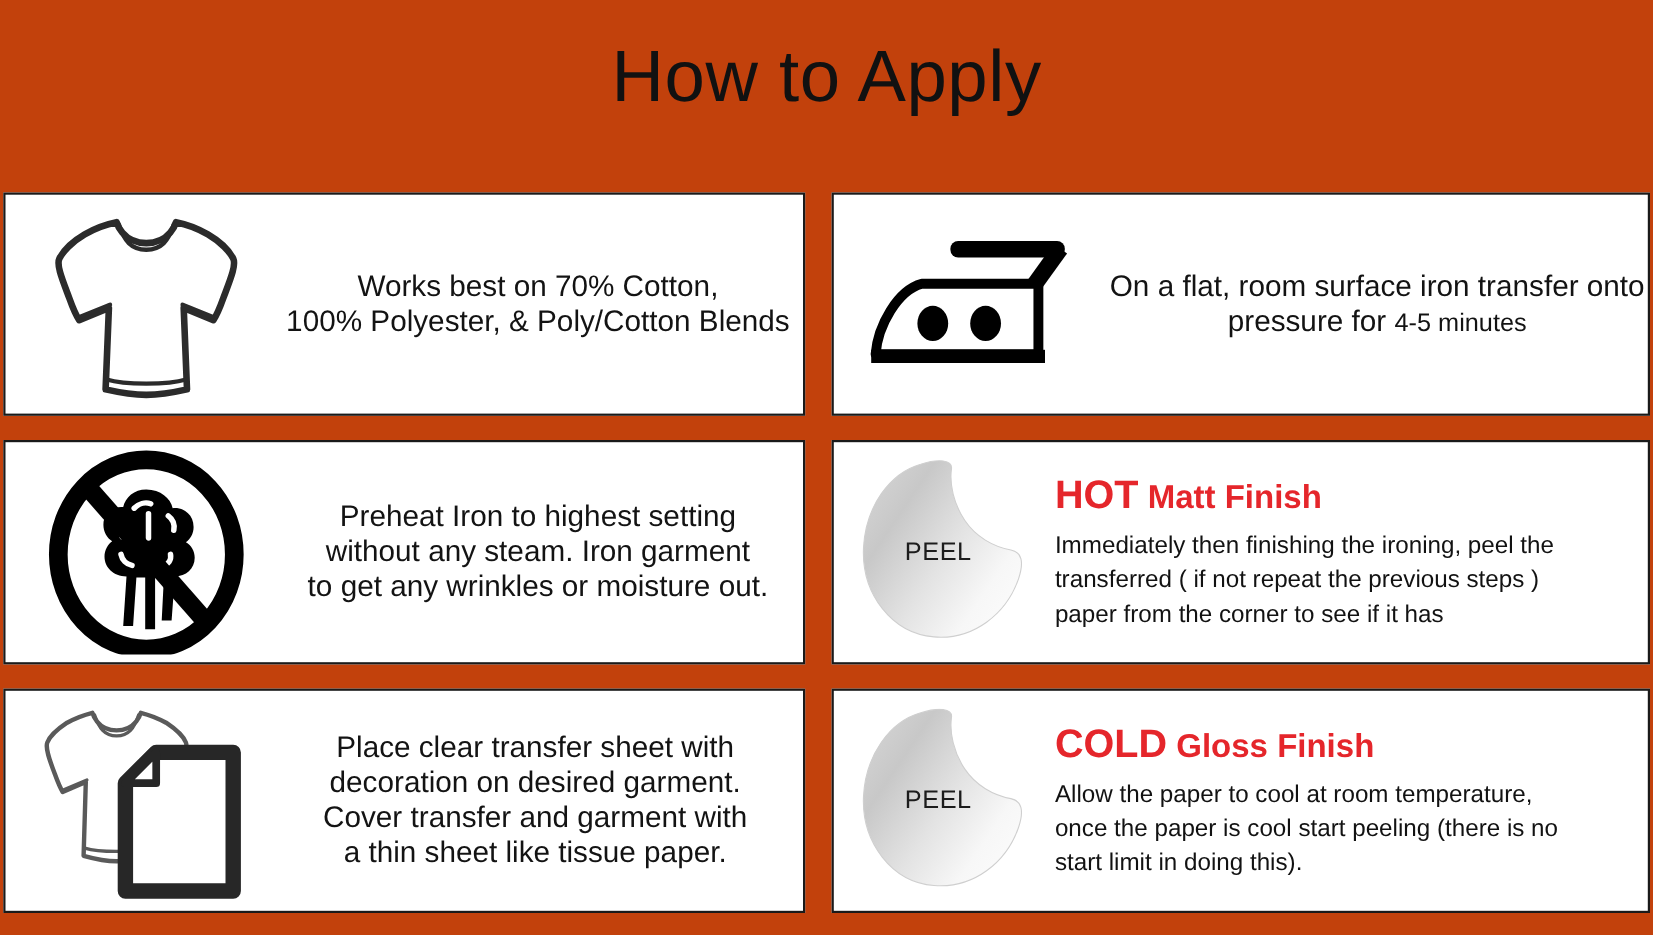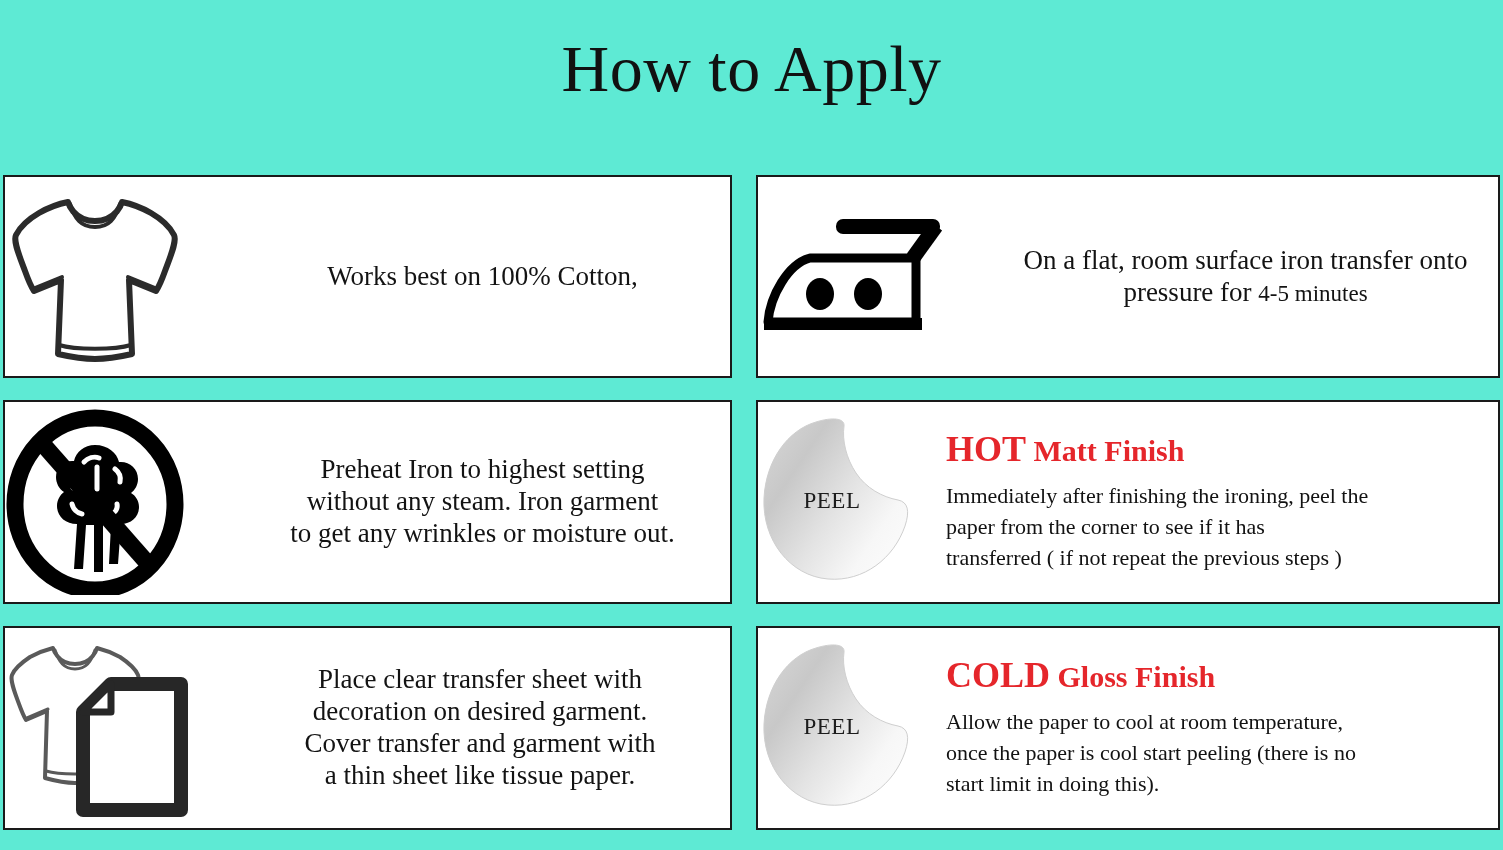--- a/index.html
+++ b/index.html
@@ -13,22 +13,21 @@
     height: 850px;
     font-family: "Liberation Sans", sans-serif;
     color: #1a1a1a;
     overflow: hidden;
     position: relative;
   }
   .page {
     position: relative;
     width: 1503px;
     height: 850px;
-    background: #5eead4;
-    font-family: Liberation Serif, serif;
+    background: #c2410c;
   }
 
   
   .title {
     position: absolute;
     left: 0;
     top: 36px;
     width: 1503px;
     text-align: center;
     font-size: 66px;
@@ -59,21 +58,22 @@
     align-items: center;
     overflow: hidden;
     position: relative;
   }
 
   
   .icon-cell {
     flex: 0 0 auto;
     display: flex;
     align-items: center;
-    justify-content: flex-start;
+    justify-content: center;
+    margin-left: 13px;
   }
   .text-cell {
     flex: 1 1 auto;
     display: flex;
     flex-direction: column;
     justify-content: center;
   }
 
   
   .body-center {
@@ -153,21 +153,22 @@
           </g>
           <g fill="none" stroke="#2b2b2b" stroke-width="4" stroke-linecap="round">
             <path d="M65 13 C70 28 76 36 90 36 C104 36 110 28 115 13"></path>
             <path d="M30 97 L57 86"></path>
             <path d="M150 97 L123 86"></path>
             <path d="M54 154 C70 159 110 159 126 154"></path>
           </g>
         </svg>
       </div>
       <div class="text-cell">
-        <div class="body-center">Works best on 100% Cotton,</div>
+        <div class="body-center">Works best on 70% Cotton,</div>
+        <div class="body-center">100% Polyester, &amp; Poly/Cotton Blends</div>
       </div>
     </div>
 
     <div class="panel">
       <div class="icon-cell" style="width:235px;">
         <svg class="icon-svg" width="205" height="125" viewBox="0 0 205 125">
           <path d="M10 108 C12 82 30 50 52 44 L158 44 L158 108 Z" fill="#ffffff" stroke="#000000" stroke-width="9" stroke-linejoin="round"></path>
           <rect x="6" y="104" width="158" height="12" fill="#000000"></rect>
           <path d="M155 44 L178 12" stroke="#000000" stroke-width="15" stroke-linecap="butt" fill="none"></path>
           <rect x="78" y="5" width="104" height="15" rx="7" fill="#000000"></rect>
@@ -245,23 +246,23 @@
                      C152 93 150 84 140 82
                      C124 79 108 70 98 55
                      C88 40 84 22 86 8
                      C87 0 74 -1 58 4 Z" fill="url(#peelGradHot)" stroke="#cfcfcf" stroke-width="1"></path>
           </svg>
           <div class="peel-label">PEEL</div>
         </div>
       </div>
       <div class="text-cell">
         <div class="finish-head"><span class="lead">HOT</span><span> Matt Finish</span></div>
-        <div class="finish-body">Immediately after finishing the ironing, peel the</div>
+        <div class="finish-body">Immediately then finishing the ironing, peel the</div>
+        <div class="finish-body">transferred ( if not repeat the previous steps )</div>
         <div class="finish-body">paper from the corner to see if it has</div>
-        <div class="finish-body">transferred ( if not repeat the previous steps )</div>
       </div>
     </div>
 
     <div class="panel">
       <div class="icon-cell" style="width:225px;">
         <svg class="icon-svg" width="190" height="180" viewBox="0 0 190 180">
 
           <g fill="#ffffff" stroke="#5a5a5a" stroke-width="4" stroke-linejoin="round" stroke-linecap="round">
             <path d="M48 10 C48 10 36 13 25 19 C16 25 9 32 7 37 C5 42 9 53 14 66
                      C18 77 21 82 21 82 L42 73 L40 140 C40 140 58 145 70 145

